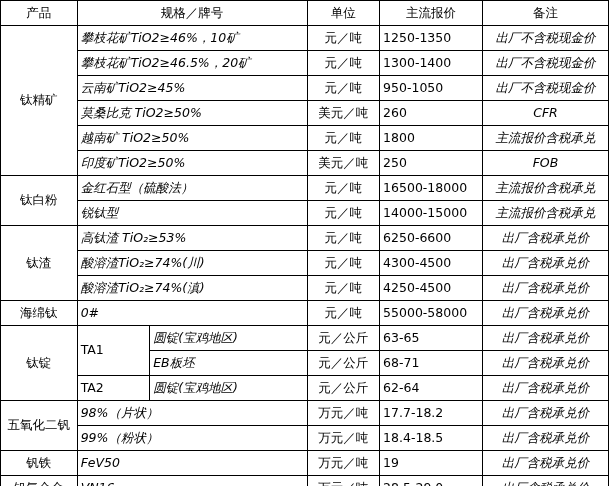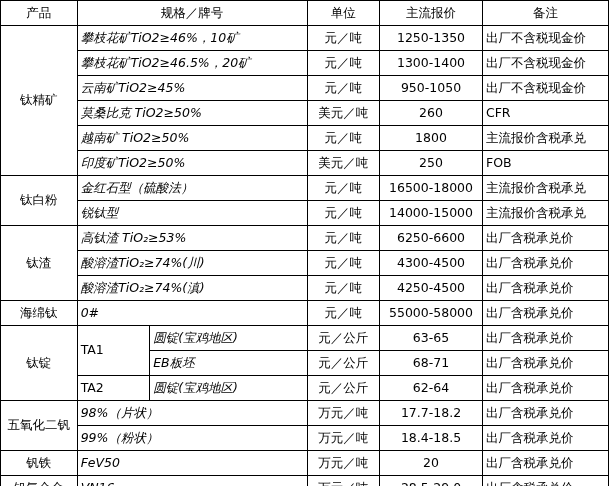--- a/index.html
+++ b/index.html
@@ -49,28 +49,29 @@
   .spec {
     text-align: left;
     font-style: italic;
   }
   .unit {
     text-align: center;
     font-size: 12px;
     margin-left: 40px;
   }
   .price {
-    text-align: center;
+    text-align: left;
     font-size: 12px;
     padding-left: 4px;
   }
   .note {
-    text-align: left;
+    text-align: center;
     font-size: 12px;
     padding-left: 4px;
+    font-style: italic;
   }
   .sub {
     text-align: left;
     font-size: 12px;
   }
   .col-cat { width: 76px; }
   .col-spec1 { width: 72px; }
   .col-spec2 { width: 156px; }
   .col-unit { width: 72px; }
   .col-price { width: 102px; }
@@ -213,21 +214,21 @@
         <td class="spec" colspan="2">99%（粉状）</td>
         <td class="unit">万元／吨</td>
         <td class="price">18.4-18.5</td>
         <td class="note">出厂含税承兑价</td>
       </tr>
 
       <tr>
         <td class="cat">钒铁</td>
         <td class="spec" colspan="2">FeV50</td>
         <td class="unit">万元／吨</td>
-        <td class="price">20</td>
+        <td class="price">19</td>
         <td class="note">出厂含税承兑价</td>
       </tr>
 
       <tr>
         <td class="cat">钒氮合金</td>
         <td class="spec" colspan="2">VN16</td>
         <td class="unit">万元／吨</td>
         <td class="price">28.5-29.0</td>
         <td class="note">出厂含税承兑价</td>
       </tr>

